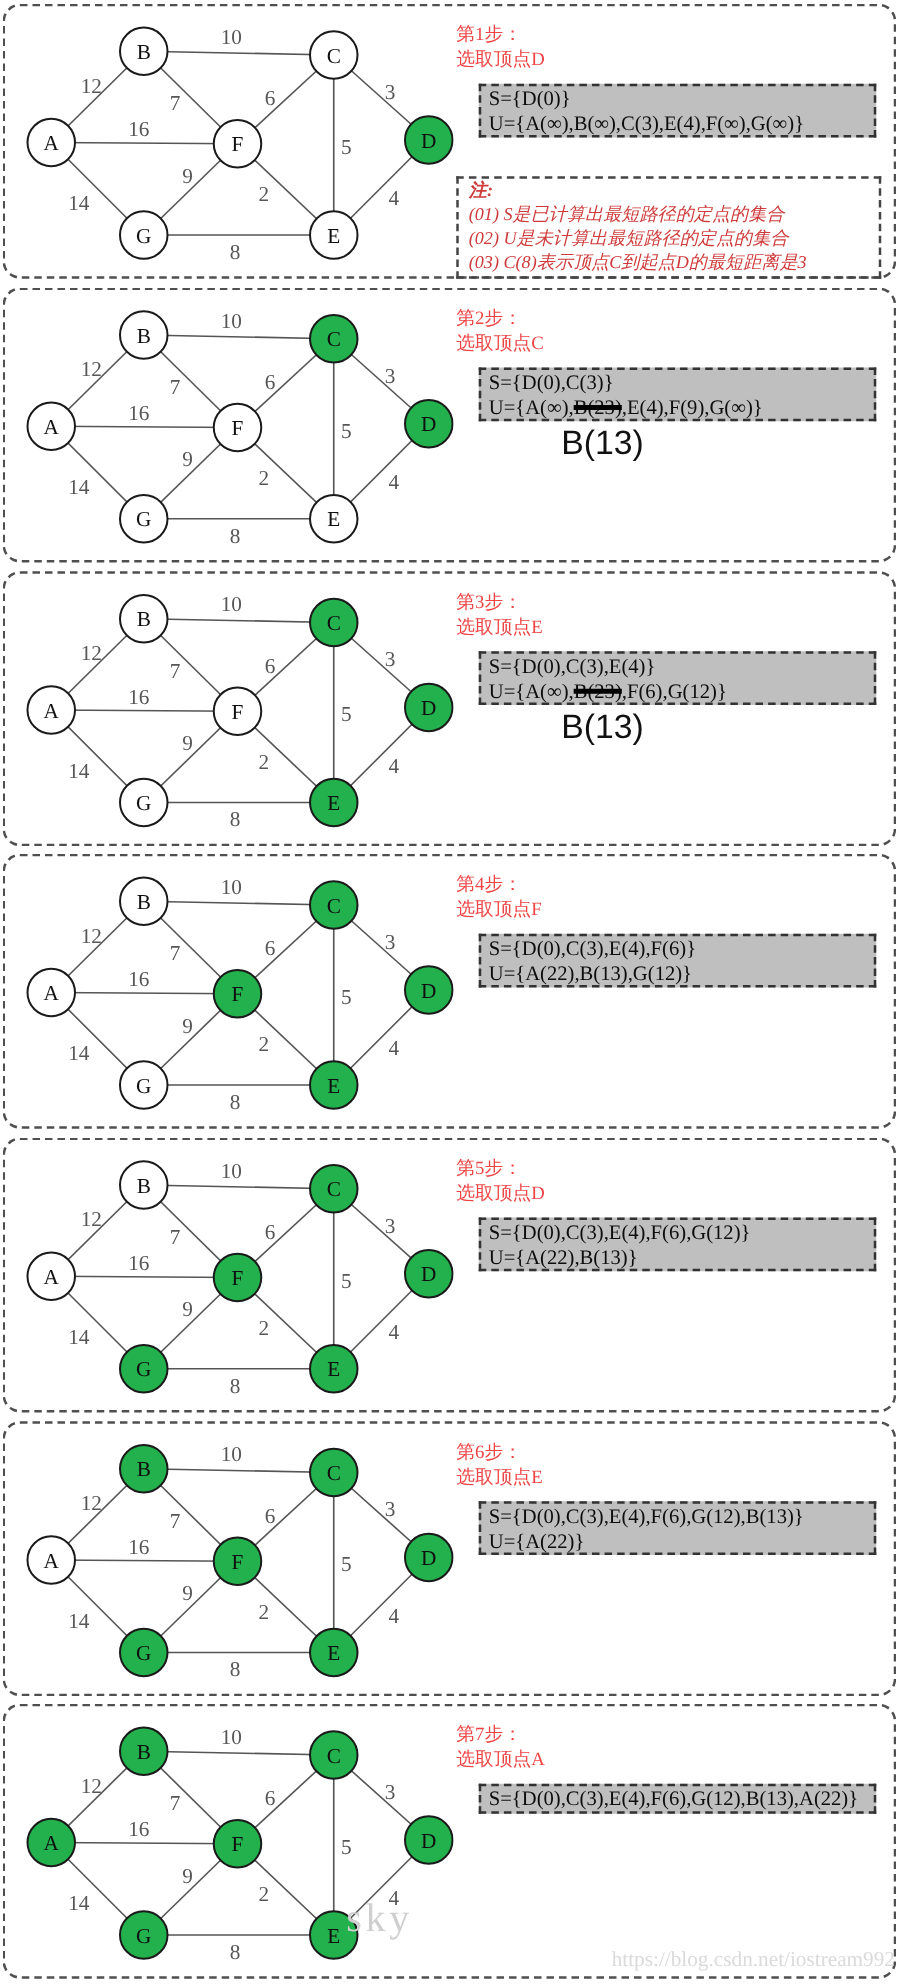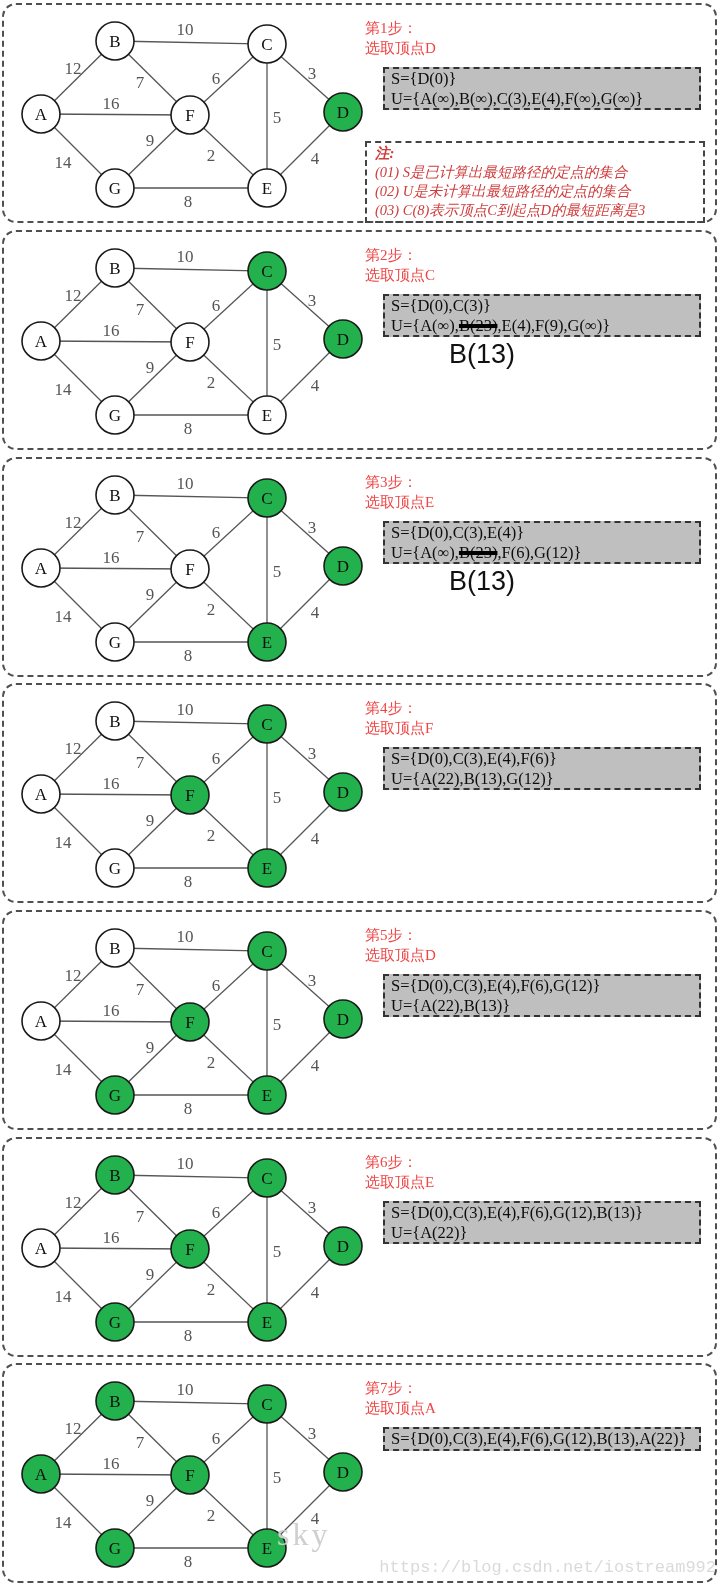--- a/index.html
+++ b/index.html
@@ -22,21 +22,21 @@
   .annotation { margin:2px 0 0 84px; font-family:"Liberation Sans","DejaVu Sans",sans-serif;
            font-size:27px; color:#111; }
   .notebox { margin-top:31px; width:340px; box-sizing:border-box;
            border:2px dashed #444; padding:1px 8px; font-style:italic;
            color:#cf3b3b; font-size:14.5px; line-height:19px; white-space:nowrap; }
   .note-head { font-weight:bold; }
   .wm-sky { position:absolute; left:277px; top:1516px; font-size:32px;
            color:#cfcfcf; letter-spacing:3px;
            font-family:"Liberation Serif","DejaVu Serif",serif; }
   .wm-url { position:absolute; right:3px; top:1558px; font-size:17px;
-           color:#dadada; font-family:Liberation Mono, monospace; }
+           color:#dadada; font-family:Liberation Serif, serif; }
 </style>
 </head>
 <body>
 
 <div id="panels">
     <section class="panel" style="top: 3px;">
       <svg class="graph" width="358" height="210" viewBox="0 0 358 210">
         <line x1="36" y1="106" x2="110" y2="33" stroke="#555555" stroke-width="1.3"></line>
         <text x="68" y="66" text-anchor="middle" font-size="17" fill="#565656">12</text>
         <line x1="110" y1="33" x2="262" y2="36" stroke="#555555" stroke-width="1.3"></line>

